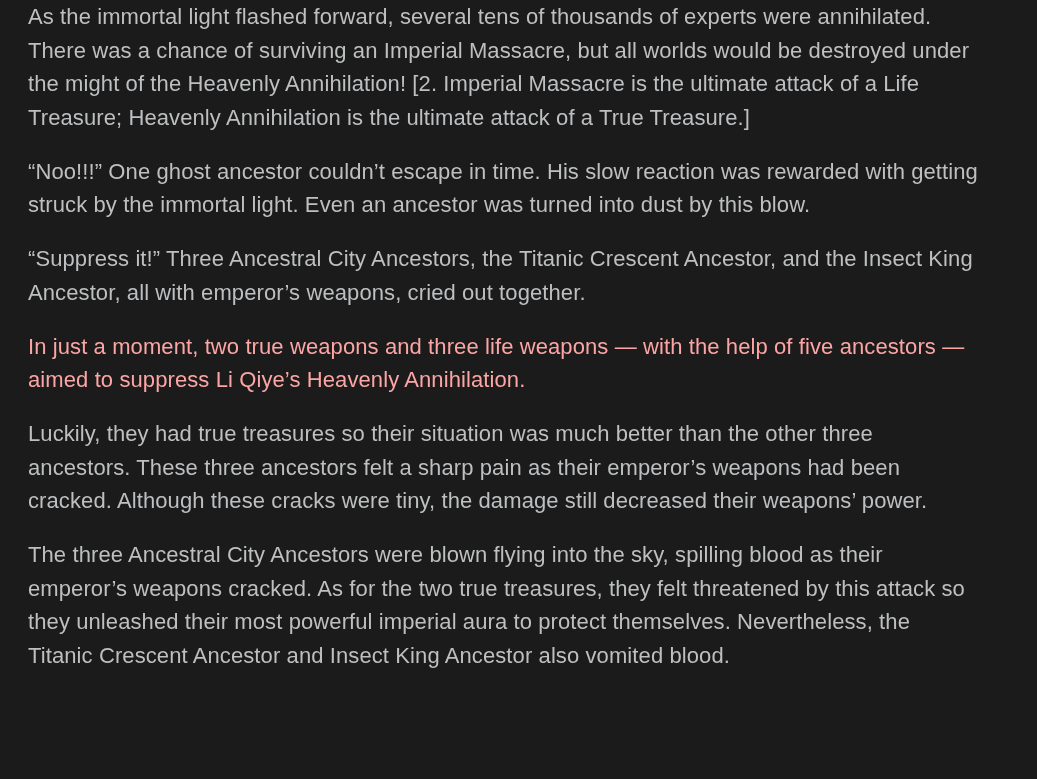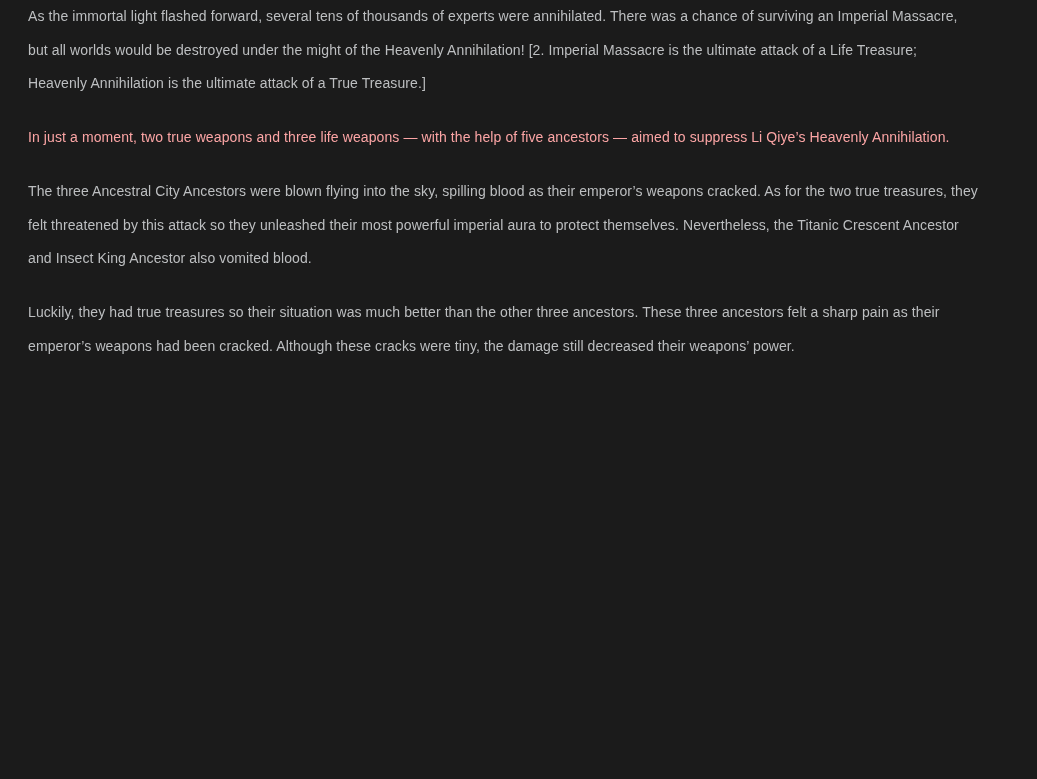--- a/index.html
+++ b/index.html
@@ -13,28 +13,30 @@
     background: #1b1b1b;
     font-family: "Liberation Sans", sans-serif;
   }
   main.reader {
     box-sizing: border-box;
     padding: 0 30px 0 28px;
     max-width: 1010px;
   }
   main.reader p {
     margin: 0 0 20.5px 0;
-    font-size: 14px;
+    font-size: 22px;
     line-height: 33.5px;
     font-weight: 400;
     letter-spacing: 0.1px;
     color: #bdbfc1;
   }
 </style>
 </head>
 <body style="background: rgb(27, 27, 27);">
 
 <main class="reader">
     <p style="color: rgb(189, 191, 193);">As the immortal light flashed forward, several tens of thousands of experts were annihilated. There was a chance of surviving an Imperial Massacre, but all worlds would be destroyed under the might of the Heavenly Annihilation! [2. Imperial Massacre is the ultimate attack of a Life Treasure; Heavenly Annihilation is the ultimate attack of a True Treasure.]</p>
+    <p style="color: rgb(189, 191, 193);">“Noo!!!” One ghost ancestor couldn’t escape in time. His slow reaction was rewarded with getting struck by the immortal light. Even an ancestor was turned into dust by this blow.</p>
+    <p style="color: rgb(189, 191, 193);">“Suppress it!” Three Ancestral City Ancestors, the Titanic Crescent Ancestor, and the Insect King Ancestor, all with emperor’s weapons, cried out together.</p>
     <p style="color: #fca5a5;">In just a moment, two true weapons and three life weapons — with the help of five ancestors — aimed to suppress Li Qiye’s Heavenly Annihilation.</p>
+    <p style="color: rgb(189, 191, 193);">Luckily, they had true treasures so their situation was much better than the other three ancestors. These three ancestors felt a sharp pain as their emperor’s weapons had been cracked. Although these cracks were tiny, the damage still decreased their weapons’ power.</p>
     <p style="color: rgb(189, 191, 193);">The three Ancestral City Ancestors were blown flying into the sky, spilling blood as their emperor’s weapons cracked. As for the two true treasures, they felt threatened by this attack so they unleashed their most powerful imperial aura to protect themselves. Nevertheless, the Titanic Crescent Ancestor and Insect King Ancestor also vomited blood.</p>
-    <p style="color: rgb(189, 191, 193);">Luckily, they had true treasures so their situation was much better than the other three ancestors. These three ancestors felt a sharp pain as their emperor’s weapons had been cracked. Although these cracks were tiny, the damage still decreased their weapons’ power.</p>
   </main>
 
 </body></html>

